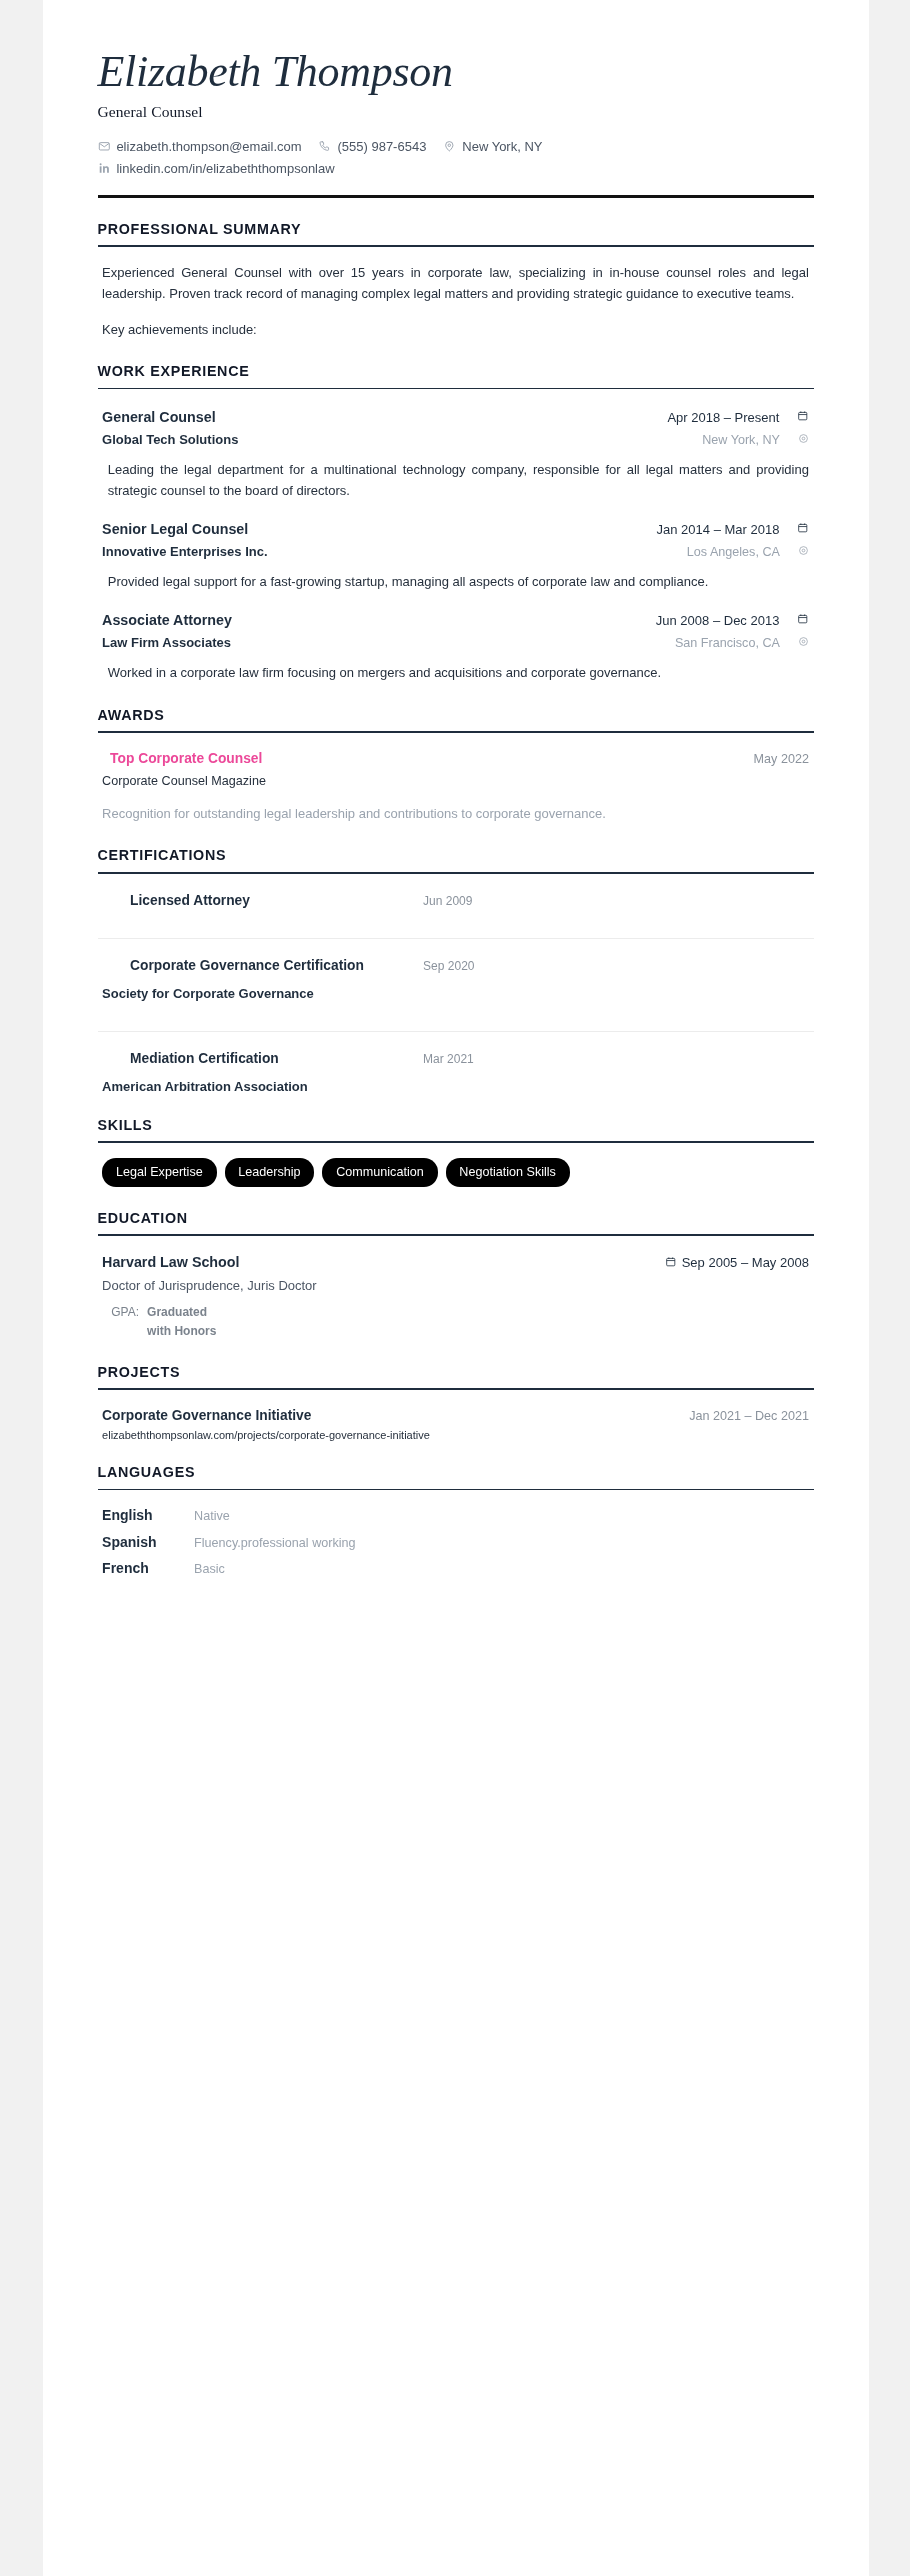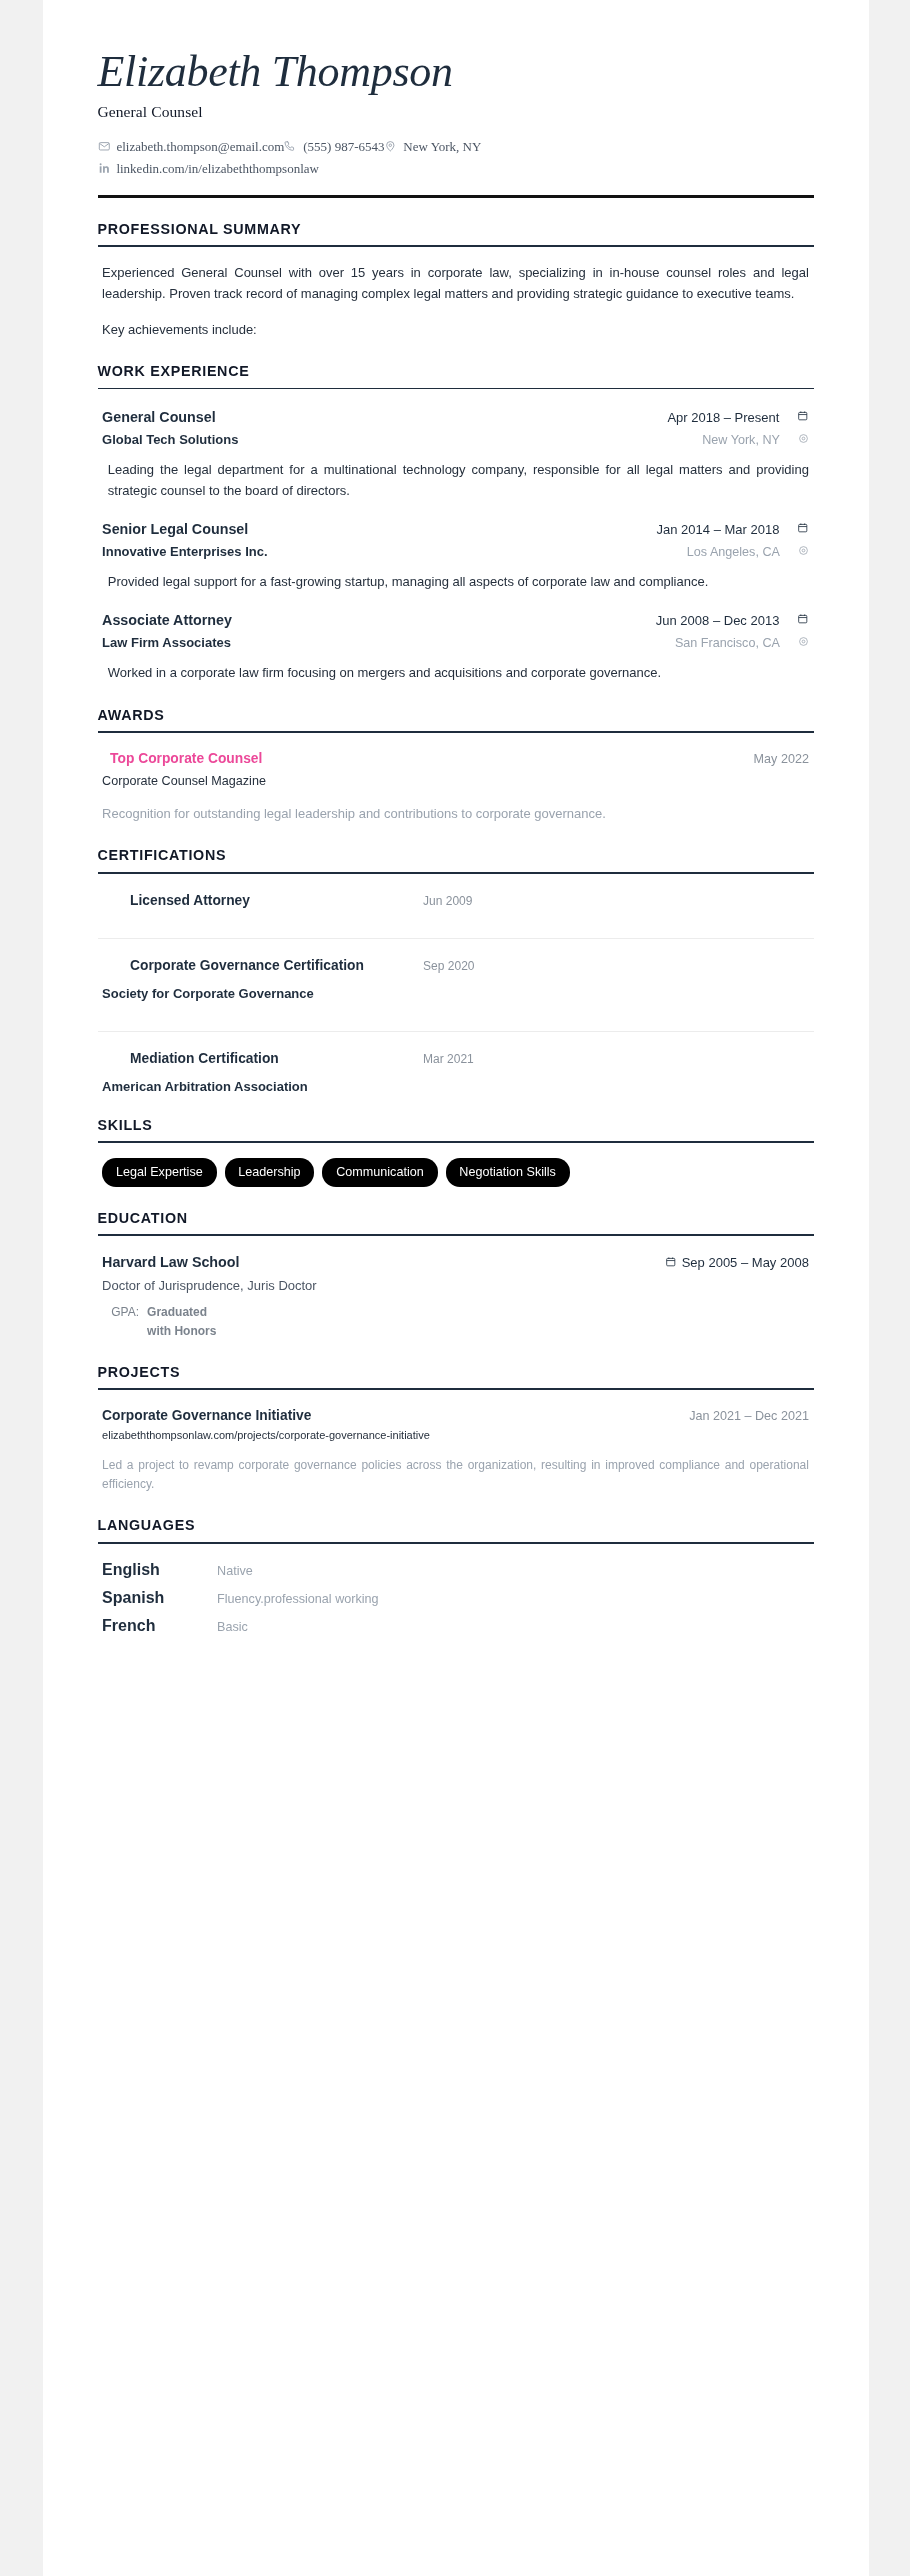--- a/index.html
+++ b/index.html
@@ -30,21 +30,21 @@
     font-family: "Liberation Serif", serif;
     font-size: 15.5px;
     color: #111827;
     margin-top: 8px;
     letter-spacing: 0.1px;
   }
   .contact-row {
     display: flex;
     flex-wrap: wrap;
     margin-top: 18.4px;
-    font-family: Liberation Serif, serif;
+    gap: 17px;
   }
   .contact-row.second { margin-top: 9.7px; }
   .contact-item {
     display: flex;
     align-items: center;
     gap: 6.3px;
     font-size: 13px;
     color: #4b5563;
     line-height: 1;
   }
@@ -220,24 +220,24 @@
   }
 
   
   .lang-list { margin-top: 17px; padding: 0 4.6px; }
   .lang-row {
     display: flex;
     align-items: baseline;
     margin-bottom: 10.3px;
   }
   .lang-name {
-    font-size: 16px;
+    font-size: 14px;
     font-weight: 700;
     color: #1f2d3d;
-    width: 115px;
+    width: 92px;
   }
   .lang-level { font-size: 12.6px; color: #9aa3ae; }
 </style>
 </head>
 <body>
 
 <div class="page">
 
   <header>
     <h1 class="name">Elizabeth Thompson</h1>
@@ -468,21 +468,20 @@
 
   <section class="section">
     <div class="section-title">PROJECTS</div>
     <div class="section-rule"></div>
     <div class="project">
       <div class="project-head">
         <span class="project-title">Corporate Governance Initiative</span>
         <span class="project-date">Jan 2021 – Dec 2021</span>
       </div>
       <div class="project-url">elizabeththompsonlaw.com/projects/corporate-governance-initiative</div>
-      <p class="project-desc">Led a project to revamp corporate governance policies across the organization, resulting in improved compliance and operational efficiency.</p>
     </div>
   </section>
 
   <section class="section">
     <div class="section-title">LANGUAGES</div>
     <div class="section-rule"></div>
     <div class="lang-list">
       <div class="lang-row">
         <span class="lang-name">English</span>
         <span class="lang-level">Native</span>

